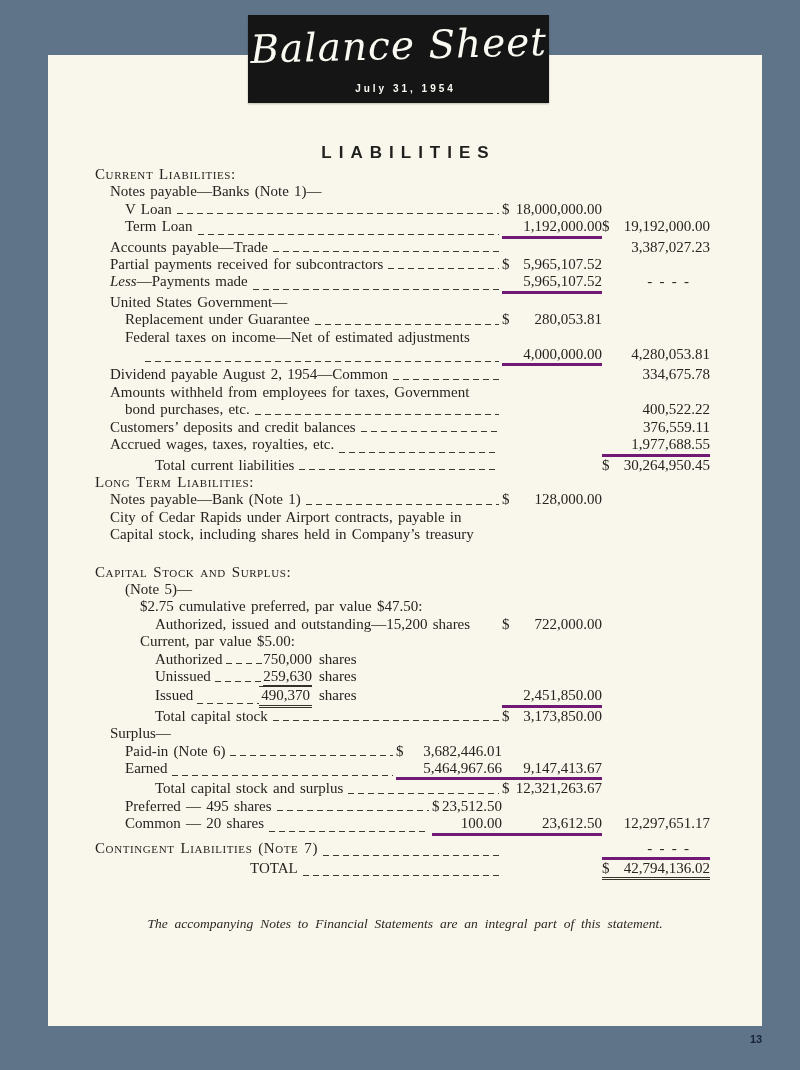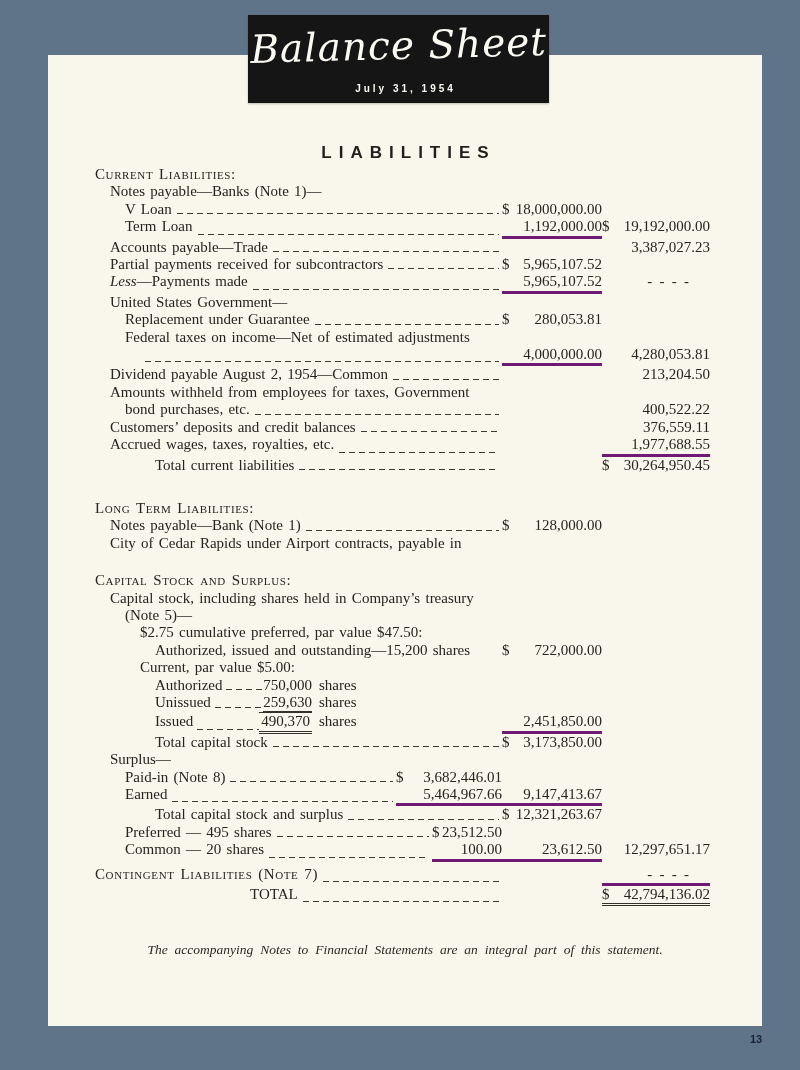--- a/index.html
+++ b/index.html
@@ -119,21 +119,21 @@
           <span class="ind" style="width: 45px;"></span>
           <span class="leader"></span>
           <span class="cell b u"><span class="num">4,000,000.00</span></span>
           <span class="cell c"><span class="num">4,280,053.81</span></span>
         </div>
         <div class="row">
           <span class="ind" style="width: 15px;"></span>
           <span class="lab">Dividend payable August 2, 1954—Common</span>
           <span class="leader"></span>
           <span class="cell b"></span>
-          <span class="cell c"><span class="num">213,204.50</span></span>
+          <span class="cell c"><span class="num">334,675.78</span></span>
         </div>
         <div class="row">
           <span class="ind" style="width: 15px;"></span>
           <span class="lab">Amounts withheld from employees for taxes, Government</span>
           <span class="spacer"></span>
         </div>
         <div class="row">
           <span class="ind" style="width: 30px;"></span>
           <span class="lab">bond purchases, etc.</span>
           <span class="leader"></span>
@@ -154,45 +154,45 @@
           <span class="cell b"></span>
           <span class="cell c u"><span class="num">1,977,688.55</span></span>
         </div>
         <div class="row">
           <span class="ind" style="width: 60px;"></span>
           <span class="lab">Total current liabilities</span>
           <span class="leader"></span>
           <span class="cell b"></span>
           <span class="cell c"><span class="dol">$</span><span class="num">30,264,950.45</span></span>
         </div>
-        <div class="row" style="margin-top: 26px; justify-content: flex-end;">
+        <div class="row" style=" justify-content: flex-end;">
           <span class="ind" style="width: 0px;"></span>
           <span class="lab sc">Long Term Liabilities:</span>
           <span class="spacer"></span>
         </div>
         <div class="row">
           <span class="ind" style="width: 15px;"></span>
           <span class="lab">Notes payable—Bank (Note 1)</span>
           <span class="leader"></span>
           <span class="cell b"><span class="dol">$</span><span class="num">128,000.00</span></span>
           <span class="cell c"></span>
         </div>
         <div class="row">
           <span class="ind" style="width: 15px;"></span>
           <span class="lab">City of Cedar Rapids under Airport contracts, payable in</span>
+          <span class="spacer"></span>
+        </div>
+        <div class="row">
+          <span class="ind" style="width: 15px;"></span>
+          <span class="lab">Capital stock, including shares held in Company’s treasury</span>
           <span class="spacer"></span>
         </div>
         <div class="row" style="margin-top: 20px;">
           <span class="ind" style="width: 0px;"></span>
           <span class="lab sc">Capital Stock and Surplus:</span>
-          <span class="spacer"></span>
-        </div>
-        <div class="row">
-          <span class="ind" style="width: 15px;"></span>
-          <span class="lab">Capital stock, including shares held in Company’s treasury</span>
           <span class="spacer"></span>
         </div>
         <div class="row">
           <span class="ind" style="width: 30px;"></span>
           <span class="lab">(Note 5)—</span>
           <span class="spacer"></span>
         </div>
         <div class="row">
           <span class="ind" style="width: 45px;"></span>
           <span class="lab">$2.75 cumulative preferred, par value $47.50:</span>
@@ -249,21 +249,21 @@
           <span class="cell b"><span class="dol">$</span><span class="num">3,173,850.00</span></span>
           <span class="cell c"></span>
         </div>
         <div class="row">
           <span class="ind" style="width: 15px;"></span>
           <span class="lab">Surplus—</span>
           <span class="spacer"></span>
         </div>
         <div class="row">
           <span class="ind" style="width: 30px;"></span>
-          <span class="lab">Paid-in (Note 8)</span>
+          <span class="lab">Paid-in (Note 6)</span>
           <span class="leader"></span>
           <span class="cell a"><span class="dol">$</span><span class="num">3,682,446.01</span></span>
           <span class="cell b"></span>
           <span class="cell c"></span>
         </div>
         <div class="row">
           <span class="ind" style="width: 30px;"></span>
           <span class="lab">Earned</span>
           <span class="leader"></span>
           <span class="cell a u"><span class="num">5,464,967.66</span></span>

